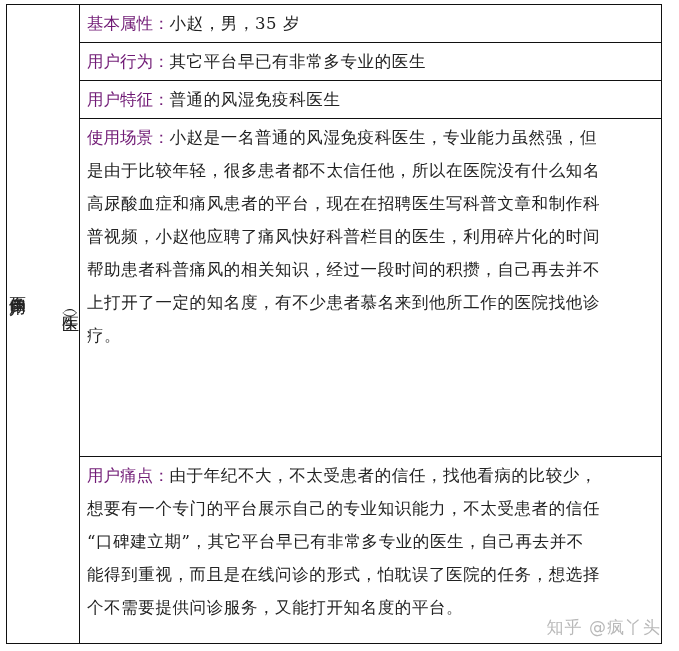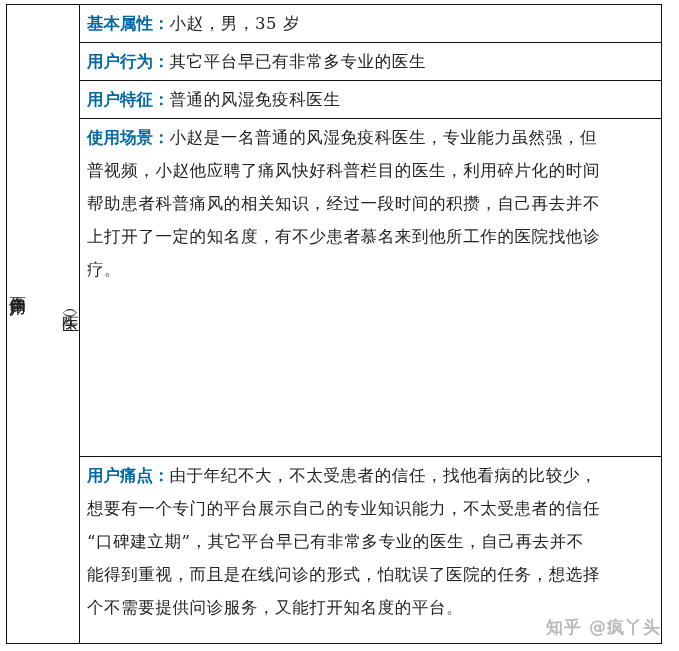--- a/index.html
+++ b/index.html
@@ -75,33 +75,32 @@
     .line {
       font-size: 16.5px;
       line-height: 33px;
       white-space: nowrap;
       letter-spacing: 0.6px;
       color: #222;
     }
     .short .line { line-height: 37px; }
     .row-4 .line:first-child, .row-5 .line:first-child { margin-top: 2px; }
     .label {
-      font-weight: bold;
-      color: #0369a1;
+      font-weight: normal;
+      color: #701a75;
       letter-spacing: 0;
     }
     .watermark {
       position: absolute;
       right: 18px;
       bottom: 12px;
       font-family: "DejaVu Sans", "Liberation Sans", sans-serif;
       font-size: 17px;
       color: #b9b9b9;
       letter-spacing: 1px;
-      font-weight: bold;
     }
   </style>
 </head>
 <body>
 
 <div class="table">
   <div class="left-col">
     <div class="vert-label vert-main">用户画像</div>
     <div class="vert-label vert-sub">（医生）</div>
   </div>
@@ -114,20 +113,22 @@
     <div class="row row-2 short">
       <div class="line"><span class="label">用户行为：</span><span>其它平台早已有非常多专业的医生</span></div>
     </div>
 
     <div class="row row-3 short">
       <div class="line"><span class="label">用户特征：</span><span>普通的风湿免疫科医生</span></div>
     </div>
 
     <div class="row row-4">
       <div class="line"><span class="label">使用场景：</span><span>小赵是一名普通的风湿免疫科医生，专业能力虽然强，但</span></div>
+      <div class="line">是由于比较年轻，很多患者都不太信任他，所以在医院没有什么知名</div>
+      <div class="line">高尿酸血症和痛风患者的平台，现在在招聘医生写科普文章和制作科</div>
       <div class="line">普视频，小赵他应聘了痛风快好科普栏目的医生，利用碎片化的时间</div>
       <div class="line">帮助患者科普痛风的相关知识，经过一段时间的积攒，自己再去并不</div>
       <div class="line">上打开了一定的知名度，有不少患者慕名来到他所工作的医院找他诊</div>
       <div class="line">疗。</div>
     </div>
 
     <div class="row row-5 last">
       <div class="line"><span class="label">用户痛点：</span><span>由于年纪不大，不太受患者的信任，找他看病的比较少，</span></div>
       <div class="line">想要有一个专门的平台展示自己的专业知识能力，不太受患者的信任</div>
       <div class="line">“口碑建立期”，其它平台早已有非常多专业的医生，自己再去并不</div>

